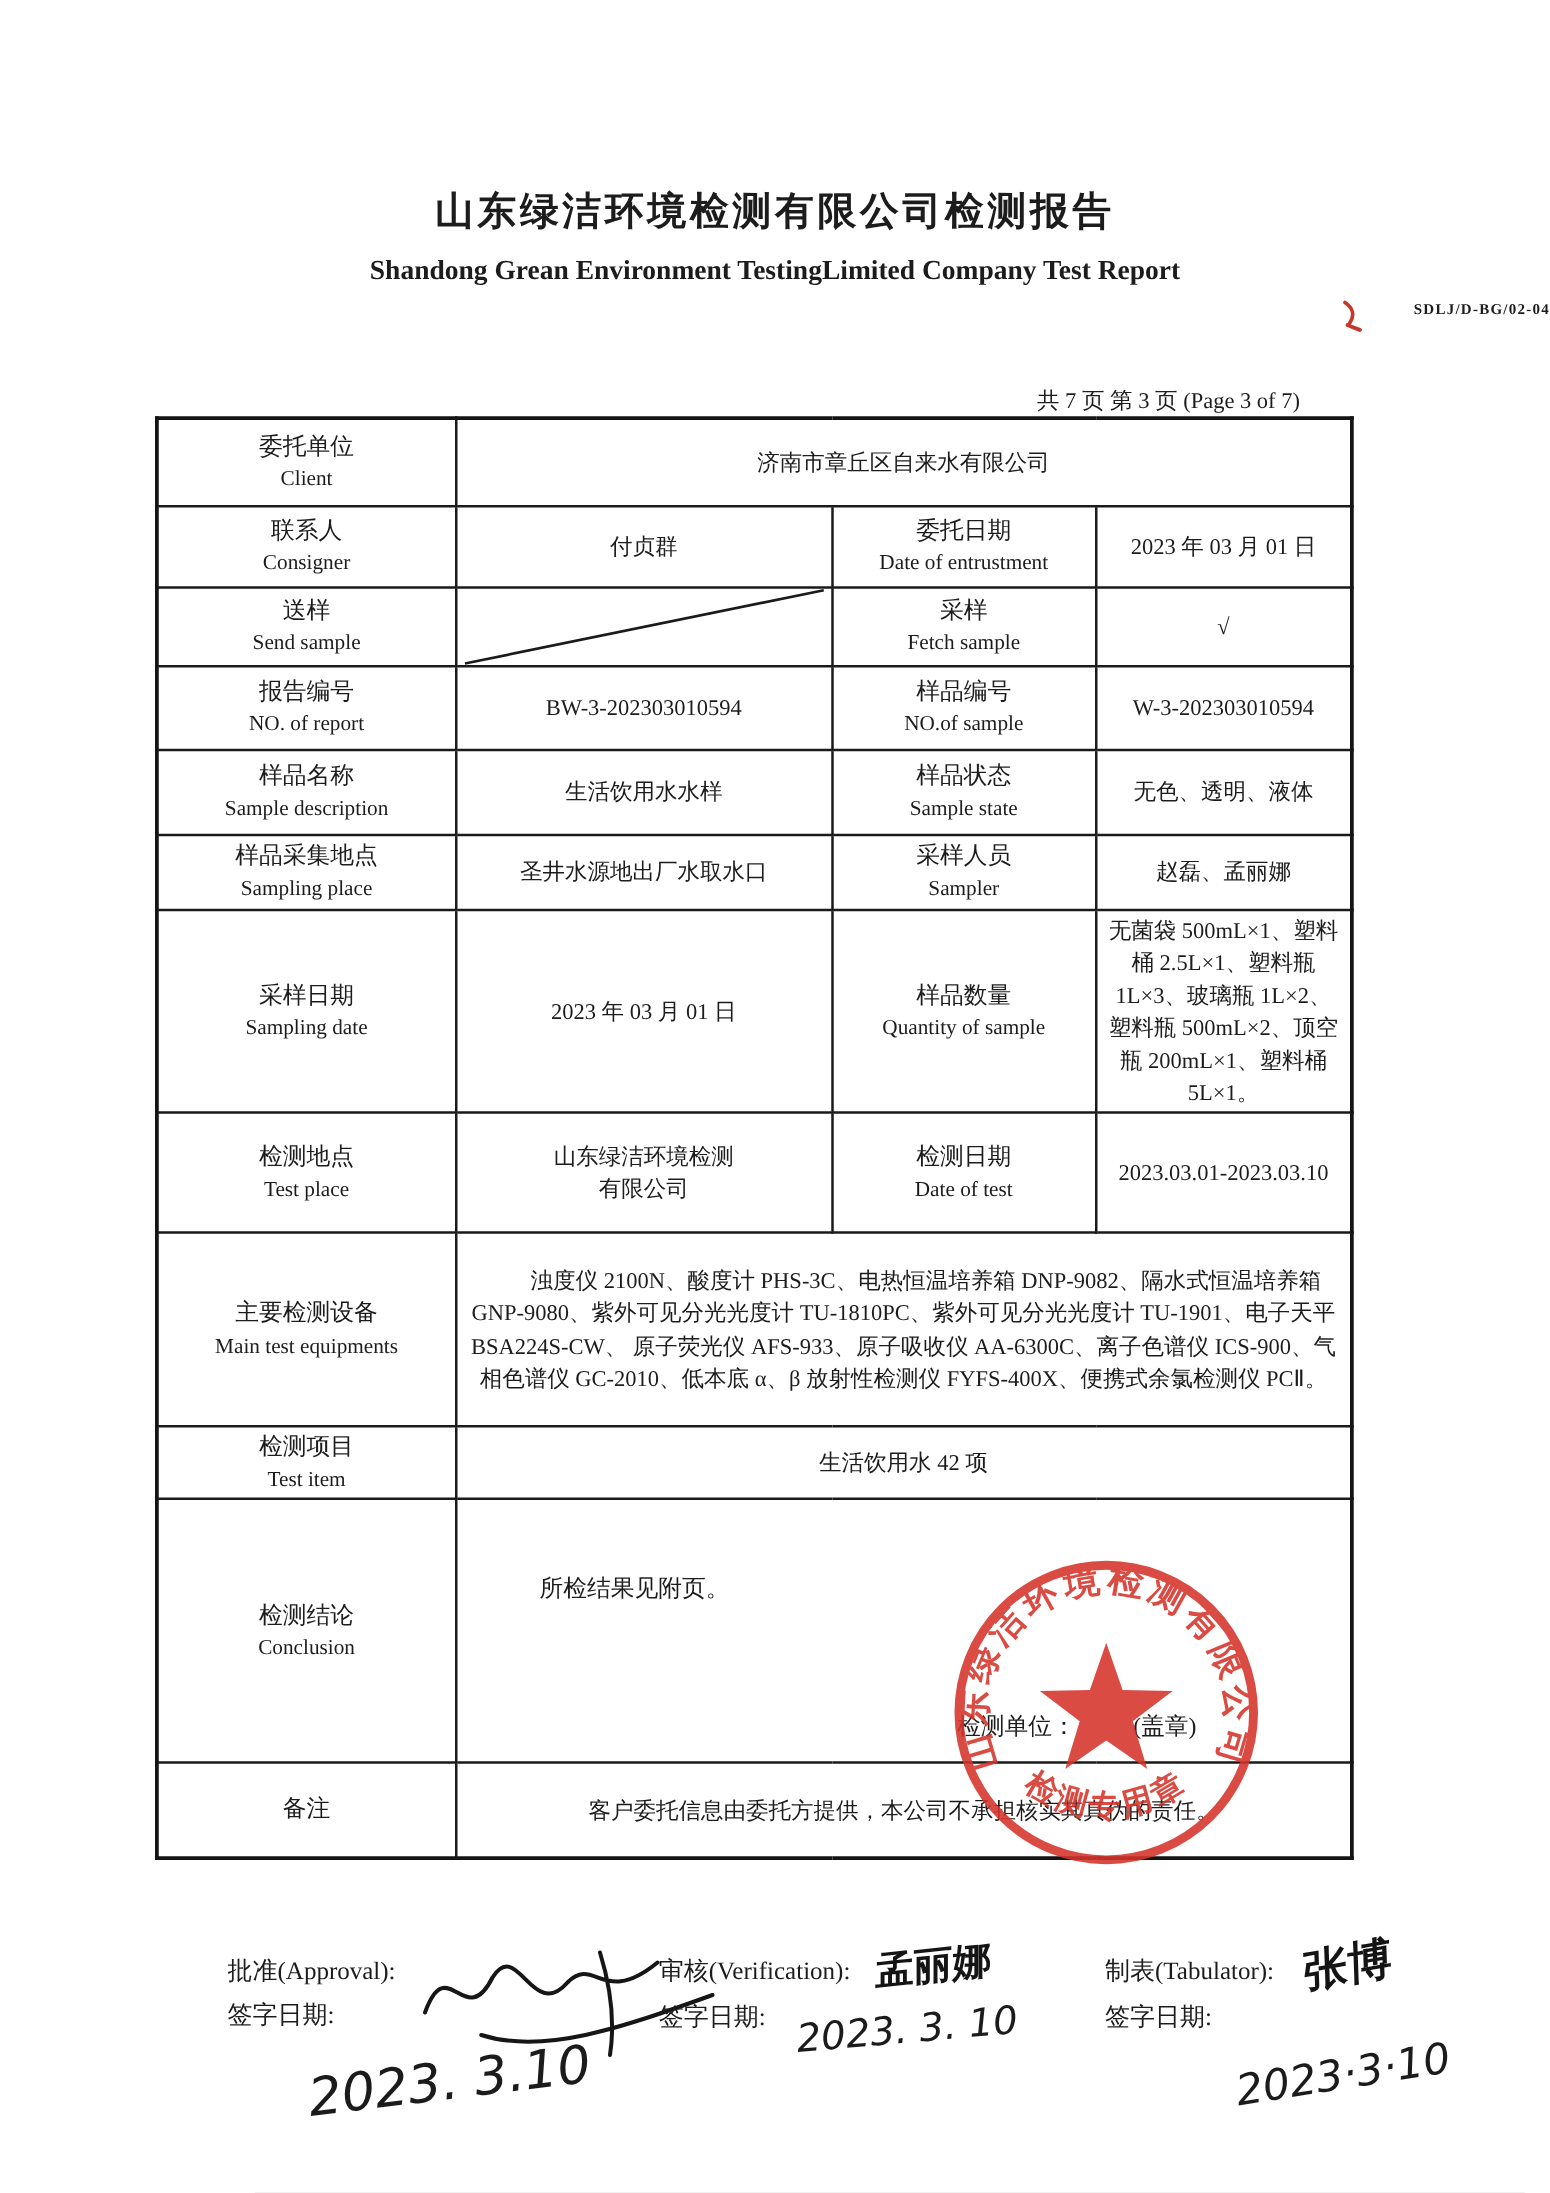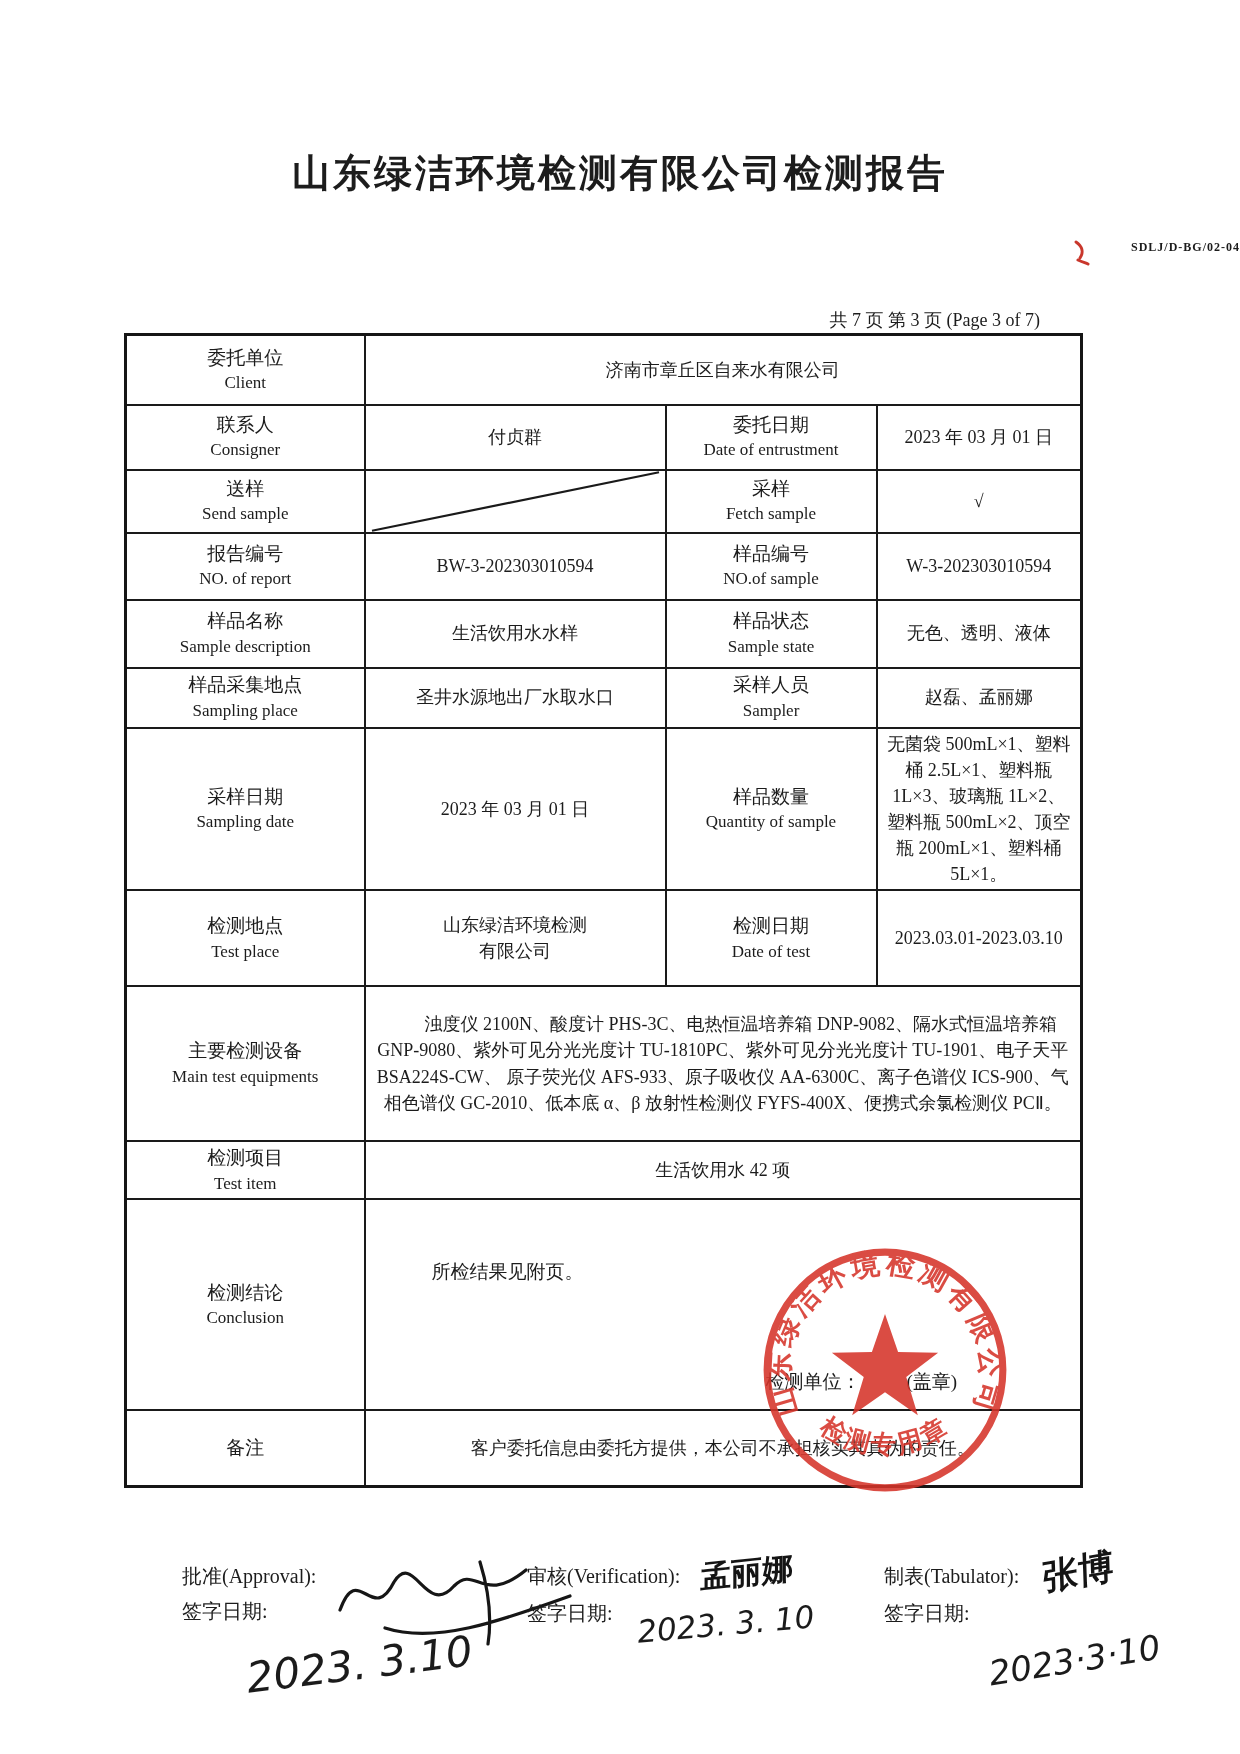--- a/index.html
+++ b/index.html
@@ -4,21 +4,21 @@
 <style>
   html,body{margin:0;padding:0;background:#e8e8e8;}
   .page{
     position:relative;width:1240px;height:1754px;background:#ffffff;
     font-family:"Liberation Serif", serif;color:#1c1c1c;overflow:hidden;
     margin:0 auto;
   }
   
   .title-cn{
     position:absolute;left:0;top:148px;width:100%;text-align:center;
-    font-size:38px;font-weight:bold;letter-spacing:3px;
+    font-size:31px;font-weight:bold;letter-spacing:3px;
   }
   .title-en{
     position:absolute;left:0;top:203px;width:100%;text-align:center;
     font-size:22px;font-weight:bold;
   }
   .doc-code{
     position:absolute;left:0;top:240px;width:100%;text-align:right;
     font-size:12px;font-weight:bold;letter-spacing:1px;
   }
   .page-info{
@@ -74,20 +74,21 @@
   }
   .scribble{position:absolute;}
   .ink-mark{position:absolute;}
 </style>
 </head>
 <body>
 
 <div class="page">
 
   <div class="title-cn">山东绿洁环境检测有限公司检测报告</div>
+  <div class="title-en">Shandong Grean Environment TestingLimited Company Test Report</div>
   <div class="doc-code">SDLJ/D-BG/02-04</div>
   <div class="page-info">共 7 页  第 3 页  (Page 3 of 7)</div>
 
   <svg class="ink-mark" style="left:1072px;top:240px" width="20" height="26" viewBox="0 0 20 26">
     <path d="M4,2 C10,6 12,12 8,18 M6,20 C10,22 14,23 16,24" stroke="#c9372c" stroke-width="3" fill="none" stroke-linecap="round"></path>
   </svg>
 
   <table class="report">
     <colgroup>
         <col style="width:239px">

